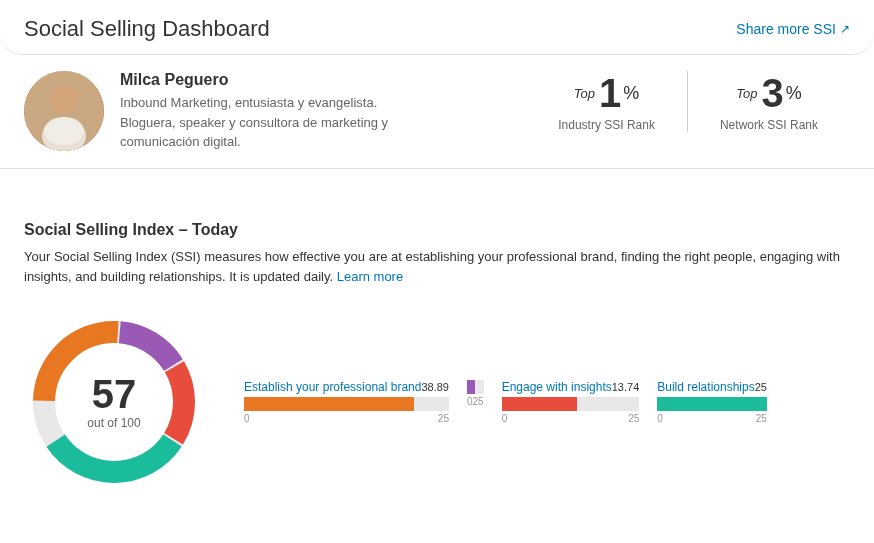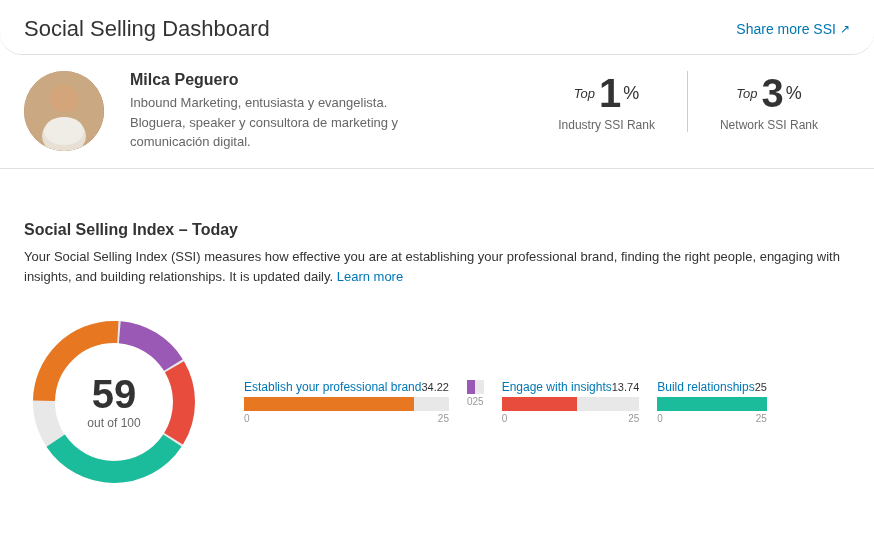--- a/index.html
+++ b/index.html
@@ -1,20 +1,20 @@
 <!DOCTYPE html>
 <html><head>
   <meta charset="utf-8">
   <style>
     * { box-sizing: border-box; margin: 0; padding: 0; }
     body { font-family: Arial, sans-serif; background: #fff; color: #333; font-size: 14px; width: 874px; }
     .header { display: flex; align-items: center; justify-content: space-between; padding: 16px 24px 12px; border-bottom: 1px solid #e0e0e0; border-radius: 22px; }
     .header-title { font-size: 22px; font-weight: normal; color: #333; }
     .share-link { color: #0077b5; text-decoration: none; font-size: 14px; display: flex; align-items: center; gap: 4px; }
-    .profile-section { display: flex; align-items: flex-start; padding: 16px 24px; border-bottom: 1px solid #e0e0e0; gap: 10px; }
+    .profile-section { display: flex; align-items: flex-start; padding: 16px 24px; border-bottom: 1px solid #e0e0e0; }
     .avatar { width: 80px; height: 80px; border-radius: 50%; overflow: hidden; margin-right: 16px; flex-shrink: 0; background: #ccc; }
     .avatar-img { width: 100%; height: 100%; background: radial-gradient(circle at 40% 35%, #d4a57a 30%, #c4855a 60%, #8b5e3c 100%); position: relative; }
     .profile-info { flex: 1; }
     .profile-name { font-size: 16px; font-weight: bold; color: #333; margin-bottom: 4px; }
     .profile-desc { font-size: 13px; color: #666; line-height: 1.5; max-width: 300px; }
     .rank-section { display: flex; align-items: center; margin-left: auto; gap: 0; }
     .rank-item { padding: 0 32px; text-align: center; }
     .rank-item + .rank-item { border-left: 1px solid #ccc; }
     .rank-top { font-size: 12px; font-style: italic; color: #333; }
     .rank-number { font-size: 40px; font-weight: bold; color: #333; display: inline; }
@@ -106,30 +106,30 @@
 
       <circle cx="90" cy="90" r="70" fill="none" stroke="#e87722" stroke-width="22" stroke-dasharray="113.9 326.7" stroke-dashoffset="109.96" transform="rotate(-90 90 90)"></circle>
 
       <circle cx="90" cy="90" r="70" fill="none" stroke="#9b59b6" stroke-width="22" stroke-dasharray="64.9 375.7" stroke-dashoffset="-5.9" transform="rotate(-90 90 90)"></circle>
 
       <circle cx="90" cy="90" r="70" fill="none" stroke="#e74c3c" stroke-width="22" stroke-dasharray="75.7 364.9" stroke-dashoffset="-72.8" transform="rotate(-90 90 90)"></circle>
 
       <circle cx="90" cy="90" r="70" fill="none" stroke="#1abc9c" stroke-width="22" stroke-dasharray="137.9 302.7" stroke-dashoffset="-150.5" transform="rotate(-90 90 90)"></circle>
     </svg>
     <div class="donut-label">
-      <div class="donut-score">59</div>
+      <div class="donut-score">57</div>
       <div class="donut-sub">out of 100</div>
     </div>
   </div>
 
   <div class="bars-container" id="bars-container">
   <div class="bar-item">
     <div class="bar-label-row">
       <span class="bar-label">Establish your professional brand</span>
-      <span class="bar-value-above">34.22</span>
+      <span class="bar-value-above">38.89</span>
     </div>
     <div class="bar-track">
       <div class="bar-fill" style="width:82.84%; background:#e87722;"></div>
     </div>
     <div class="bar-axis">
       <span>0</span>
       <span>25</span>
     </div>
   </div>
       <div class="bar-item">

